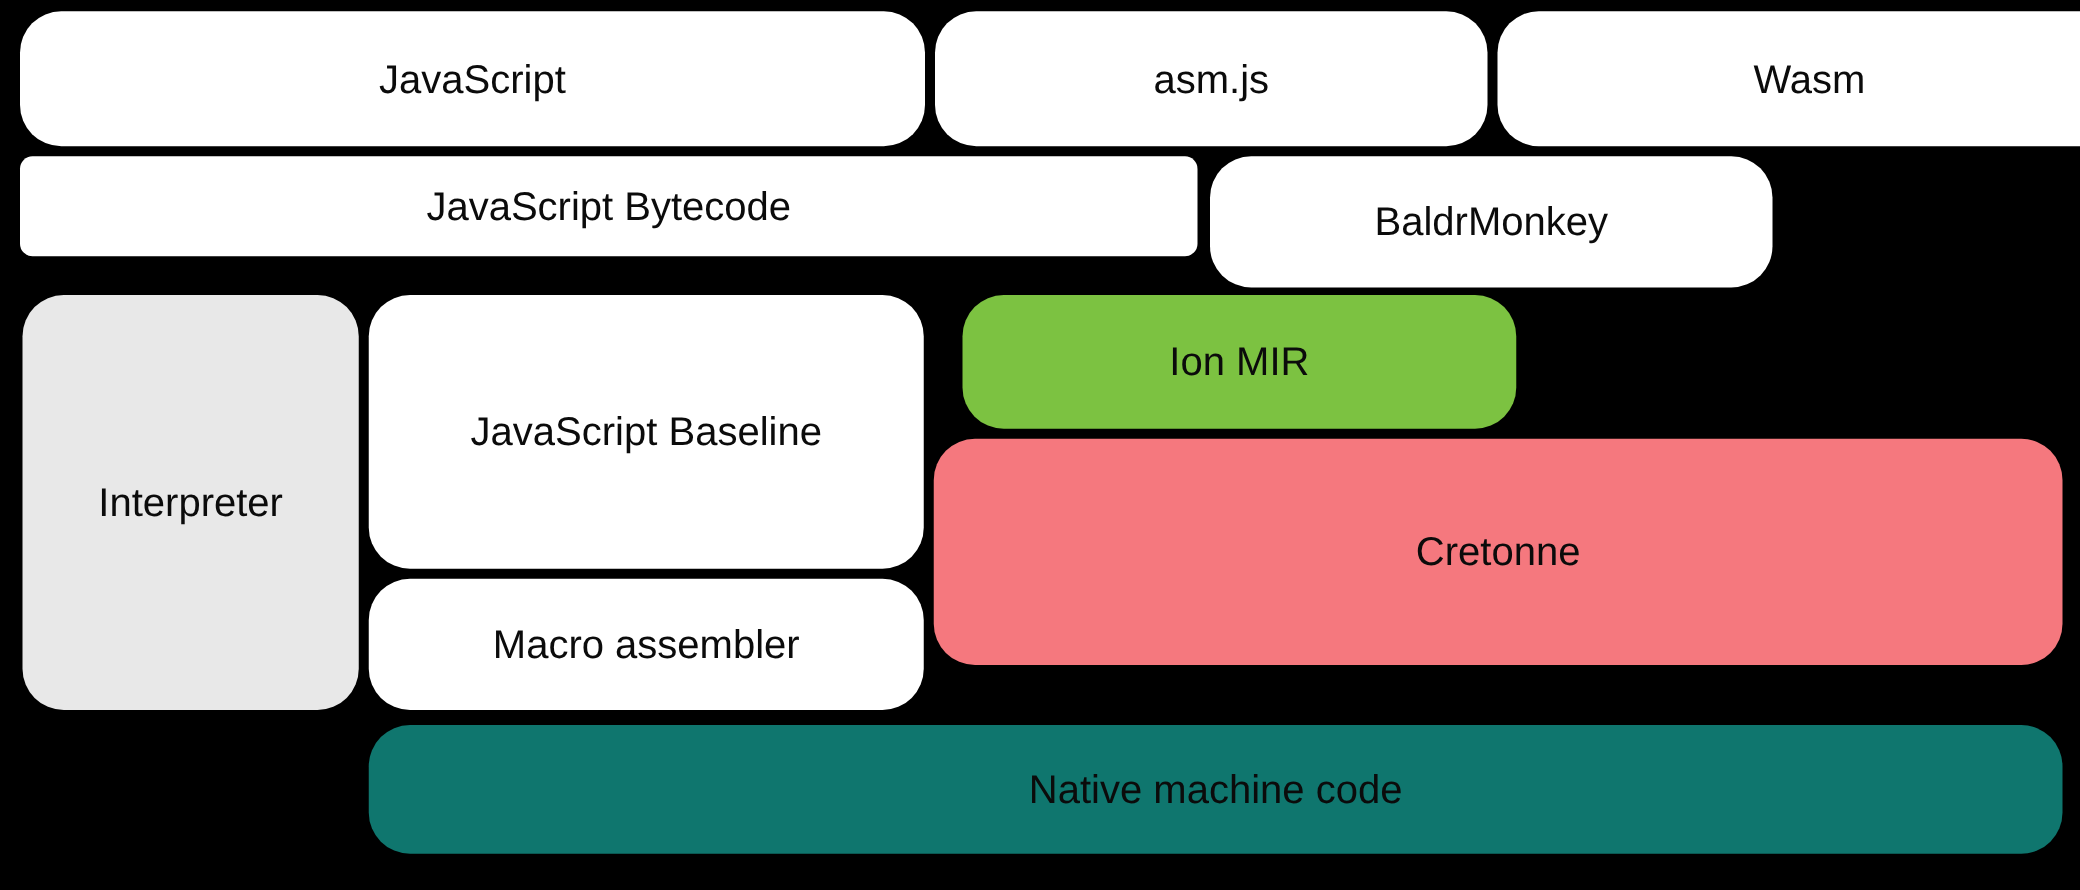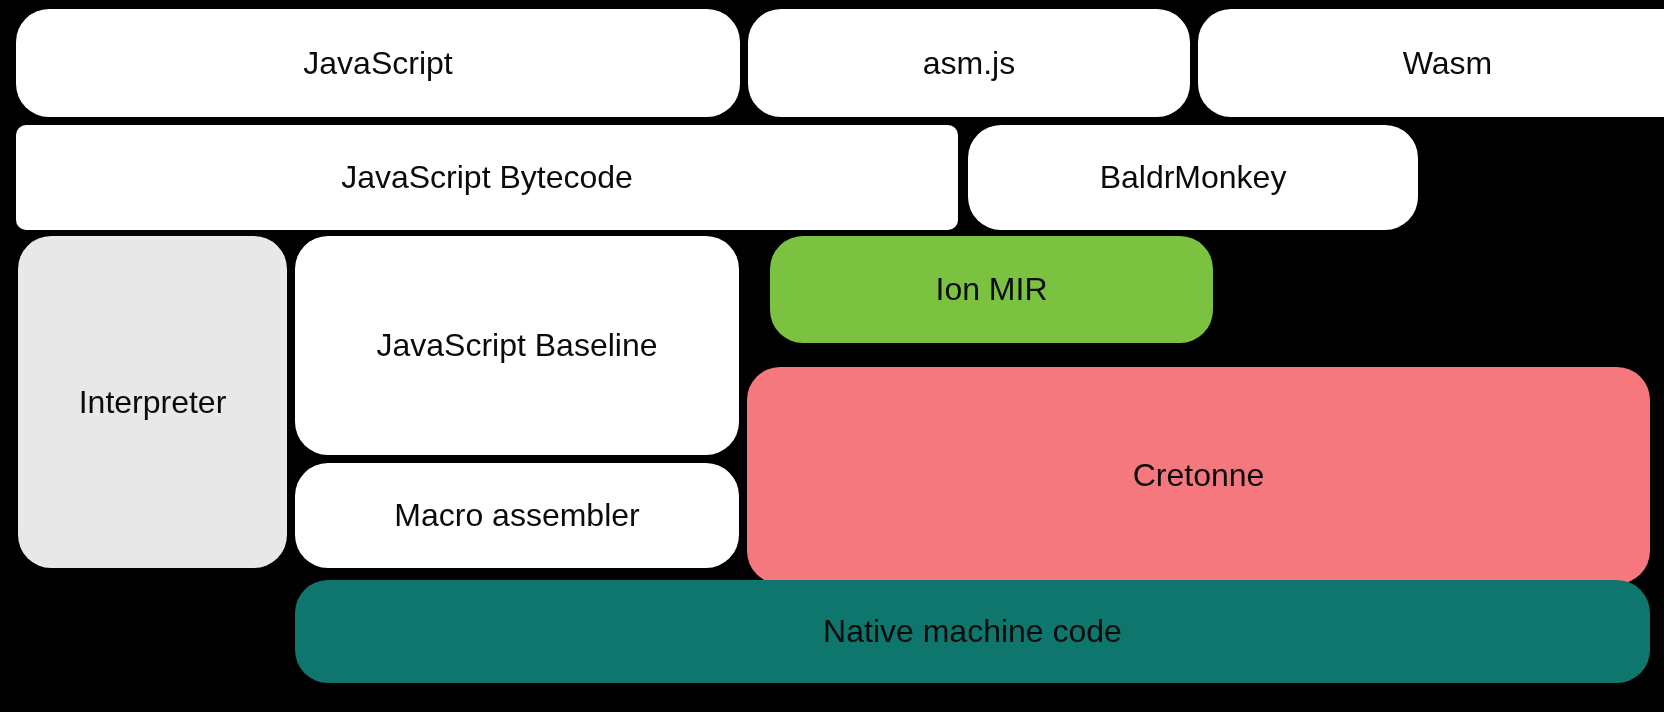--- a/index.html
+++ b/index.html
@@ -27,27 +27,27 @@
     line-height: 1.15;
     text-align: center;
     box-sizing: border-box;
     white-space: pre-line;
   }
   
   .b-javascript { left: 16px;   top: 9px;   width: 724px;  height: 108px; }
   .b-asmjs      { left: 748px;  top: 9px;   width: 442px;  height: 108px; }
   .b-wasm       { left: 1198px; top: 9px;   width: 499px;  height: 108px; }
   
-  .b-bytecode   { left: 16px;   top: 125px; width: 942px;  height: 105px; border-radius: 10px; }
+  .b-bytecode   { left: 16px;   top: 125px; width: 942px;  height: 80px; border-radius: 10px; }
   .b-baldr      { left: 968px;  top: 125px; width: 450px;  height: 105px; }
   
   .b-interpreter{ left: 18px;   top: 236px; width: 269px;  height: 332px; }
   .b-baseline   { left: 295px;  top: 236px; width: 444px;  height: 219px; padding: 0 80px; }
   .b-ionmir     { left: 770px;  top: 236px; width: 443px;  height: 107px; }
-  .b-cretonne   { left: 747px;  top: 367px; width: 903px;  height: 217px; }
+  .b-cretonne   { left: 747px;  top: 351px; width: 903px;  height: 181px; }
   .b-macro      { left: 295px;  top: 463px; width: 444px;  height: 105px; }
   
   .b-native     { left: 295px;  top: 580px; width: 1355px; height: 103px; }
 </style>
 </head>
 <body>
 
 <div class="canvas" style="background-color: rgb(0, 0, 0);">
 
   <div class="box b-javascript" style="background-color: rgb(255, 255, 255);">JavaScript</div>

